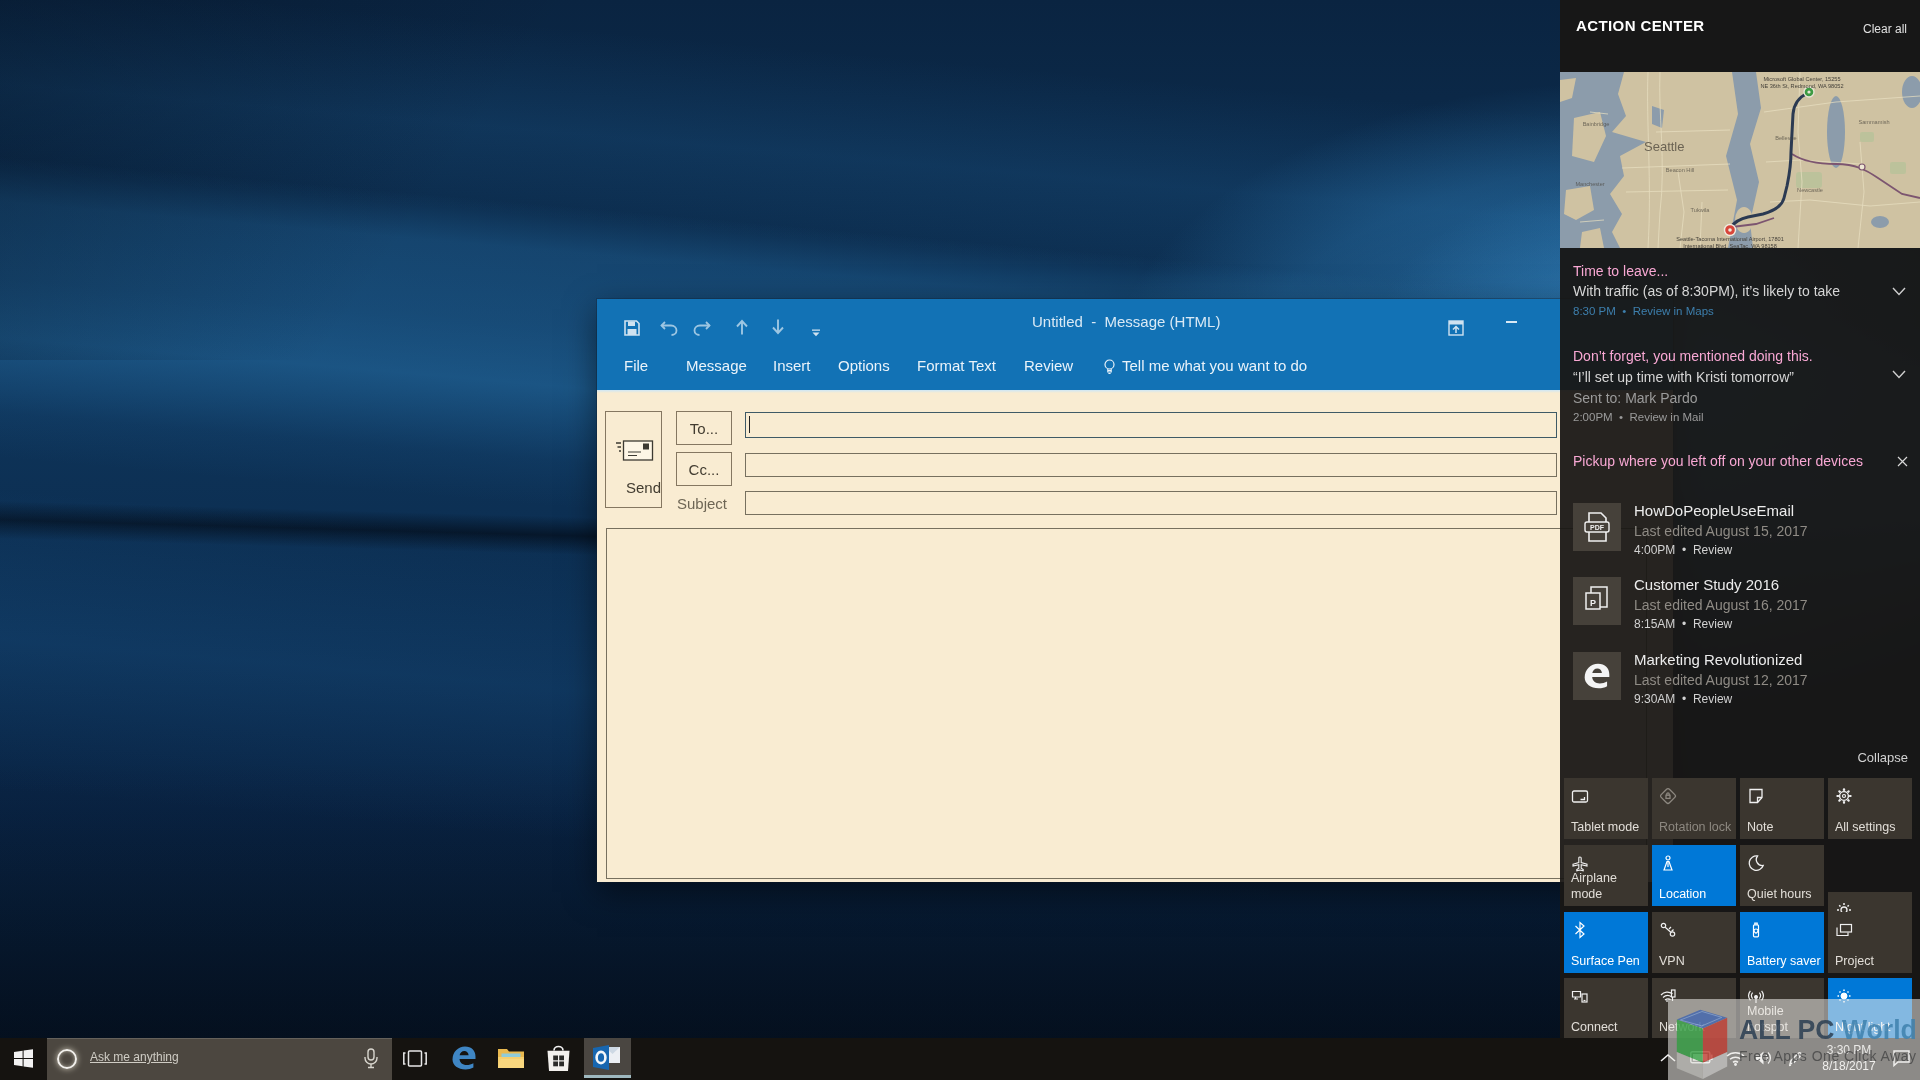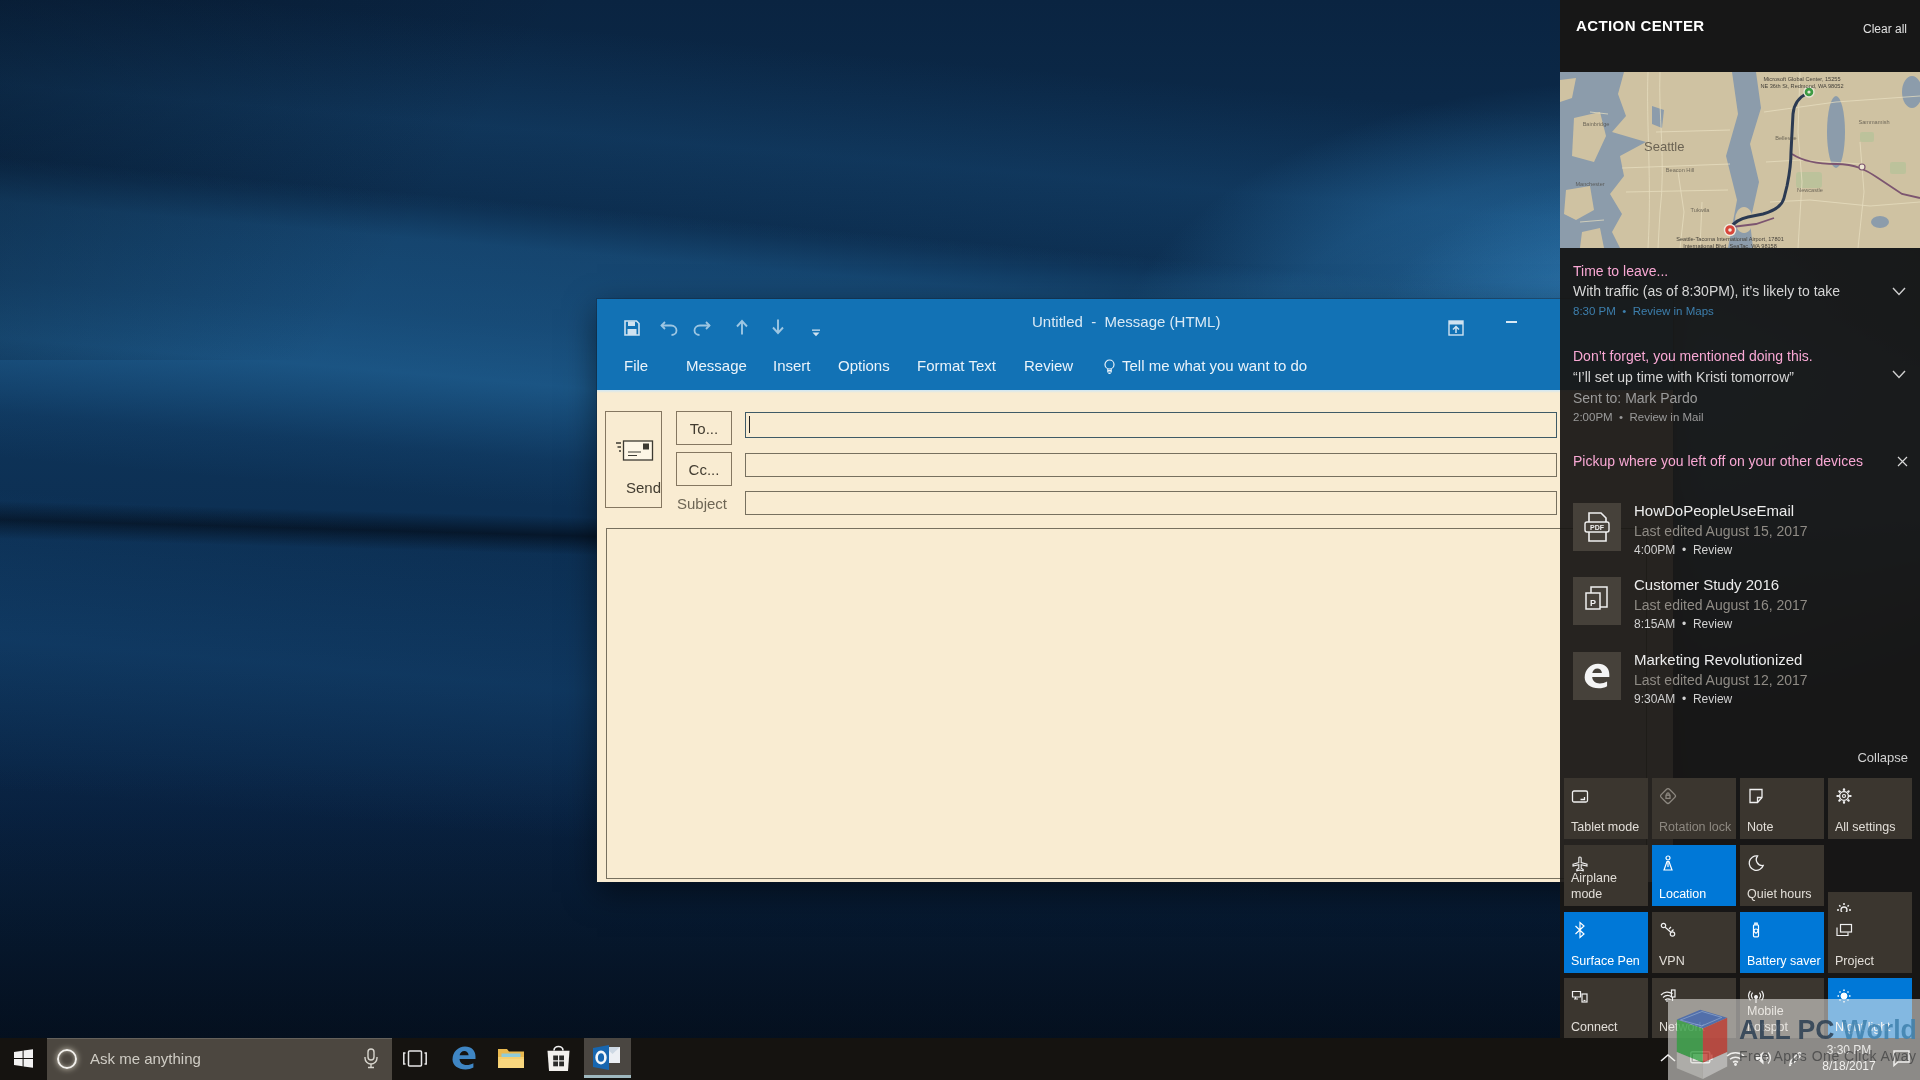--- a/index.html
+++ b/index.html
@@ -428,21 +428,21 @@
     <svg style="position:absolute; left:14px; top:11px;" width="19" height="19" viewBox="0 0 19 19">
       <g fill="#f2f2f2">
         <path d="M0,2.9 L8.6,1.7 L8.6,9 L0,9 Z"></path>
         <path d="M9.6,1.55 L19,0.2 L19,9 L9.6,9 Z"></path>
         <path d="M0,10 L8.6,10 L8.6,17.3 L0,16.1 Z"></path>
         <path d="M9.6,10 L19,10 L19,18.8 L9.6,17.45 Z"></path>
       </g>
     </svg>
     <div id="search">
       <div style="position:absolute; left:10px; top:10px; width:20px; height:20px; border-radius:50%; border:2.5px solid #f2f0ec; box-shadow:0 0 6px rgba(255,250,230,.7), inset 0 0 4px rgba(255,250,230,.5);"></div>
-      <div style="position:absolute; left:43px; top:11px; font-size:15px; color:#cfccc4;">Ask me anything</div>
+      <div style="position:absolute; left:43px; top:11px; font-size:12px; color:#cfccc4;text-decoration:underline;">Ask me anything</div>
       <svg style="position:absolute; right:13px; top:9px;" width="16" height="22" viewBox="0 0 16 22">
         <g stroke="#d8d5cd" stroke-width="1.4" fill="none">
           <rect x="5" y="1" width="6" height="11" rx="3"></rect>
           <path d="M2,9 L2,10 A6,6 0 0,0 14,10 L14,9"></path>
           <path d="M8,16 L8,19 M5,19.5 L11,19.5"></path>
         </g>
       </svg>
     </div>
     
     <svg style="position:absolute; left:403px; top:12px;" width="24" height="17" viewBox="0 0 24 17">

